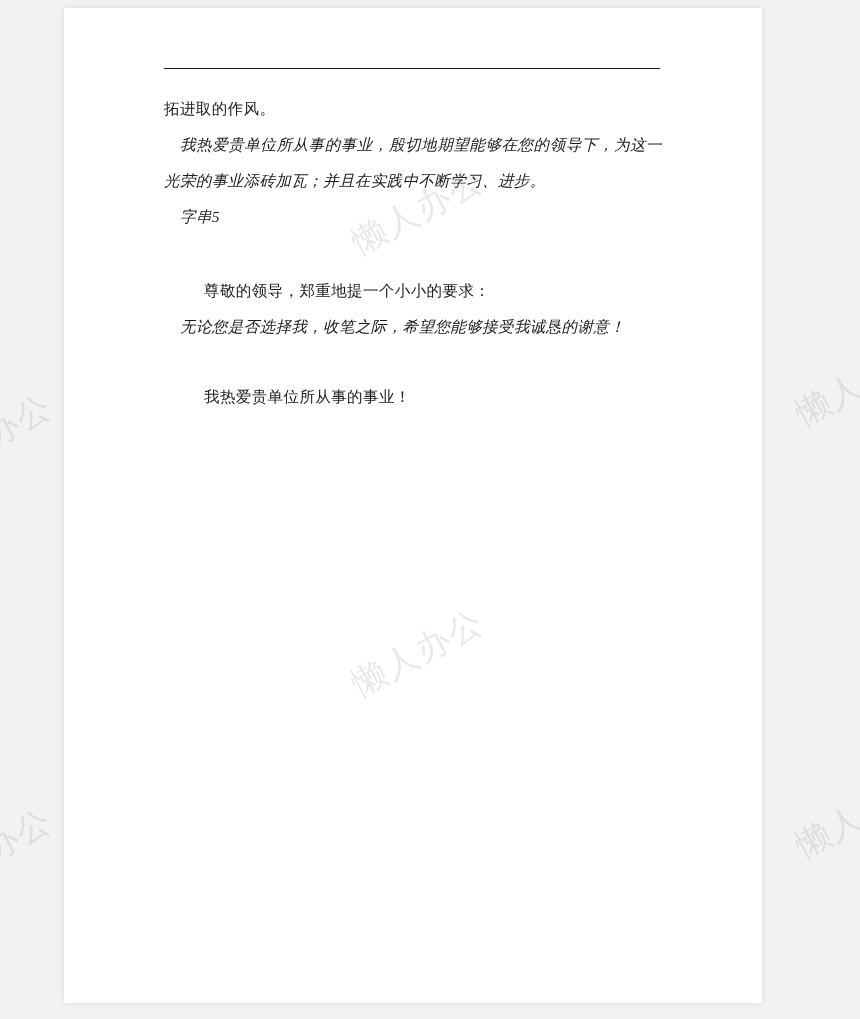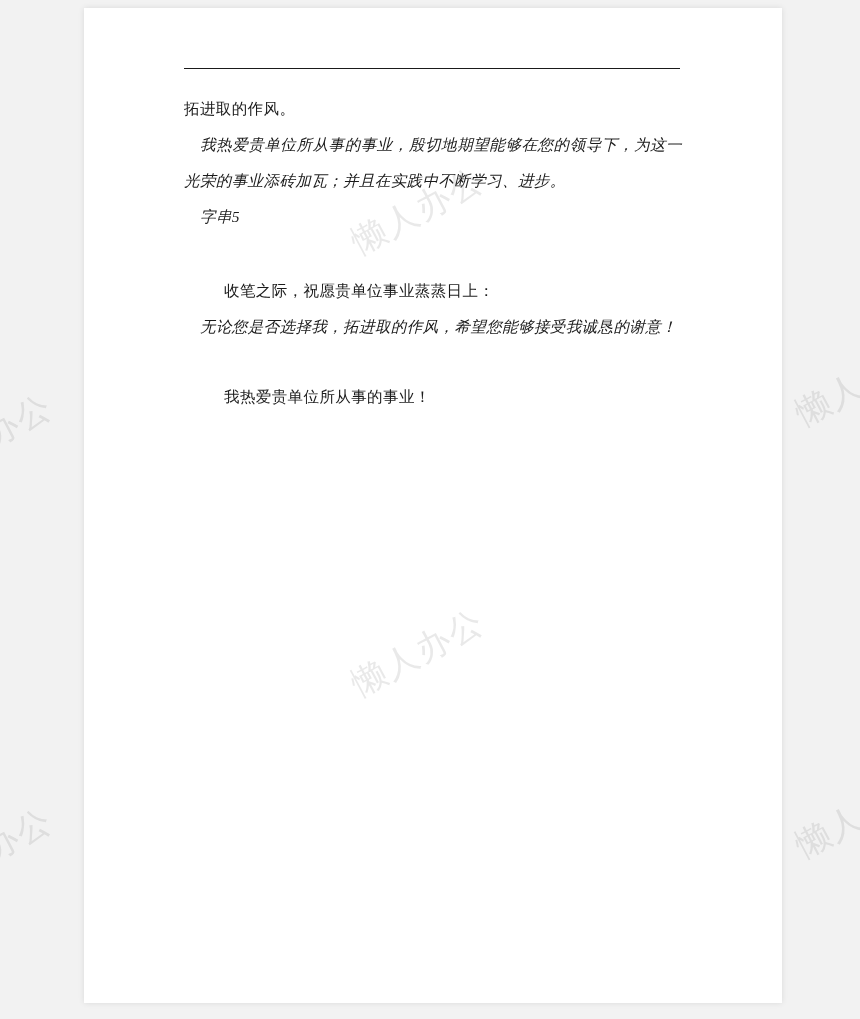--- a/index.html
+++ b/index.html
@@ -32,21 +32,21 @@
     font-family: "Liberation Serif", serif;
     letter-spacing: 2px;
     transform: rotate(-28deg);
     white-space: nowrap;
     font-weight: 400;
   }
 
   
   .page-sheet {
     position: absolute;
-    left: 84px;
+    left: 64px;
     top: 8px;
     width: 698px;
     height: 995px;
     background: #ffffff;
     box-shadow: 0 0 6px rgba(0,0,0,0.10);
     z-index: 2;
   }
 
   .doc-body {
     position: absolute;
@@ -94,22 +94,22 @@
     <div class="top-rule"></div>
 
     <p class="para">拓进取的作风。</p>
 
     <p class="para indent-1">我热爱贵单位所从事的事业，殷切地期望能够在您的领导下，为这一光荣的事业添砖加瓦；并且在实践中不断学习、进步。</p>
 
     <p class="para indent-1">字串5</p>
 
     <div class="spacer-lg"></div>
 
-    <p class="para indent-2">收笔之际，祝愿贵单位事业蒸蒸日上：</p>
+    <p class="para indent-2">尊敬的领导，郑重地提一个小小的要求：</p>
 
-    <p class="para indent-1">无论您是否选择我，拓进取的作风，希望您能够接受我诚恳的谢意！</p>
+    <p class="para indent-1">无论您是否选择我，收笔之际，希望您能够接受我诚恳的谢意！</p>
 
     <div class="spacer-md"></div>
 
     <p class="para indent-2">我热爱贵单位所从事的事业！</p>
 
   </div>
 </div>
 
 </body></html>

